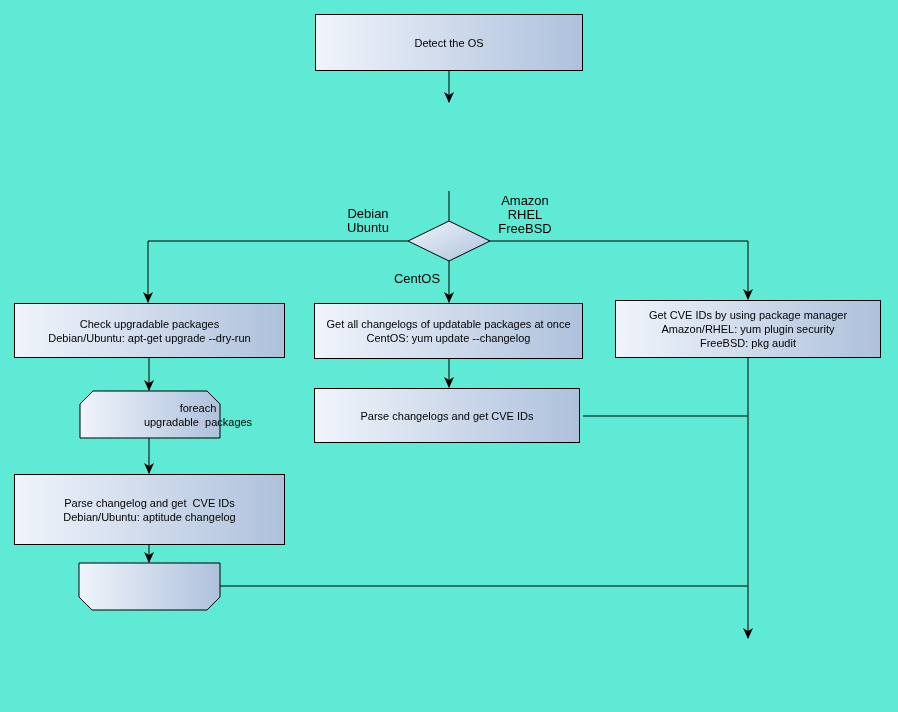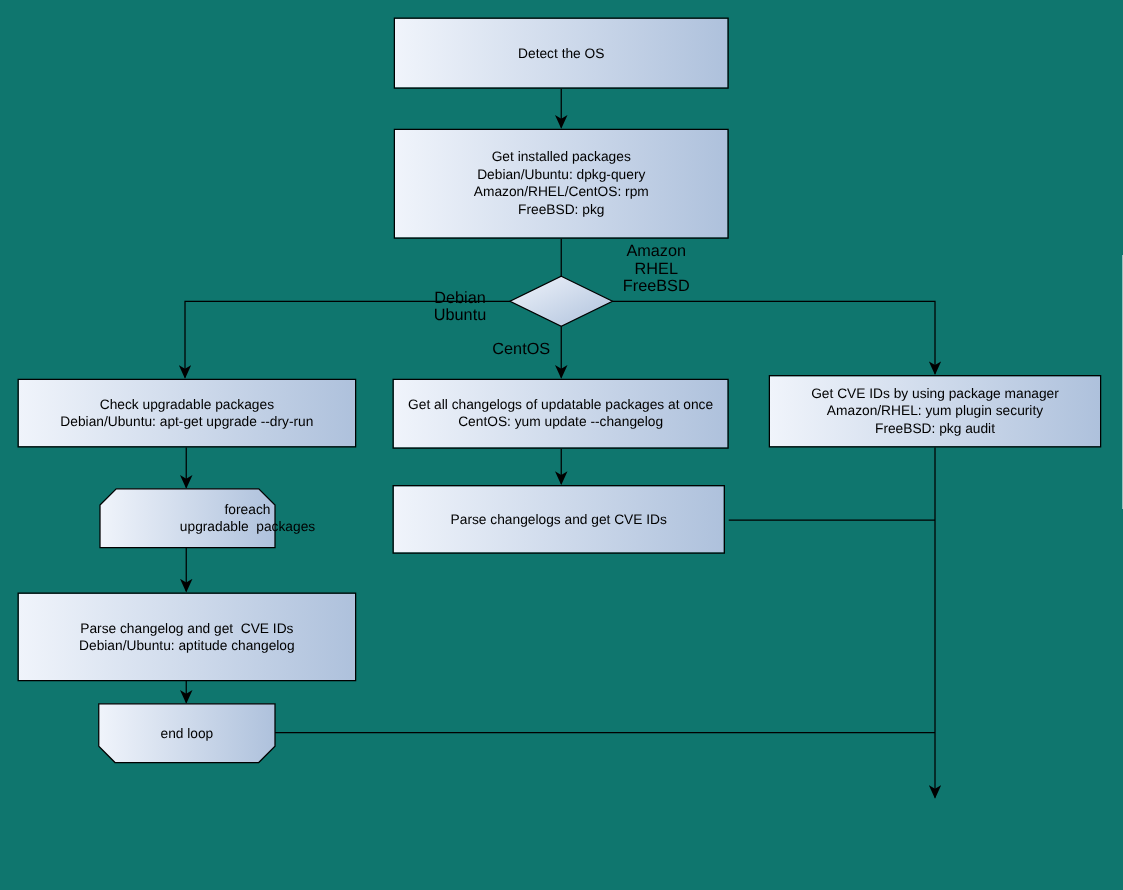--- a/index.html
+++ b/index.html
@@ -1,20 +1,20 @@
 <!DOCTYPE html>
 <html><head>
 <meta charset="utf-8">
 <style>
   html, body { margin: 0; padding: 0; background: #ffffff; }
   #canvas {
     position: relative;
     width: 898px;
     height: 712px;
-    background: #0f766e;
+    background: #5eead4;
     font-family: "Liberation Sans", sans-serif;
     color: #000;
     overflow: hidden;
   }
   #edges { position: absolute; left: 0; top: 0; }
   .node {
     position: absolute;
     box-sizing: border-box;
     border: 1px solid #000;
     background: linear-gradient(to right, #f0f4fb, #aec1dc);
@@ -82,26 +82,20 @@
 
     <polygon points="80,404 93,391 207,391 220,404 220,438 80,438" fill="url(#gradH)" stroke="#000" stroke-width="1"></polygon>
 
     <polygon points="79,563 220,563 220,597 207,610 92,610 79,597" fill="url(#gradH)" stroke="#000" stroke-width="1"></polygon>
   </svg>
 
   <div class="node" style="left:315px; top:14px; width:268px; height:57px;">
     <span>Detect the OS</span>
   </div>
 
-  <div class="node" style="left:315px; top:103px; width:268px; height:88px;">
-    <span>Get installed packages
-Debian/Ubuntu: dpkg-query
-Amazon/RHEL/CentOS: rpm
-FreeBSD: pkg</span>
-  </div>
 
   <div class="node" style="left:14px; top:303px; width:271px; height:55px;justify-content:center;">
     <span>Check upgradable packages
 Debian/Ubuntu: apt-get upgrade --dry-run</span>
   </div>
 
   <div class="node" style="left:14px; top:474px; width:271px; height:71px;">
     <span>Parse changelog and get  CVE IDs
 Debian/Ubuntu: aptitude changelog</span>
   </div>
@@ -118,23 +112,22 @@
   <div class="node" style="left:615px; top:300px; width:266px; height:58px;">
     <span>Get CVE IDs by using package manager
 Amazon/RHEL: yum plugin security
 FreeBSD: pkg audit</span>
   </div>
 
 
   <div class="shape-text" style="left:80px; top:391px; width:140px; height:47px;margin-left:48px;">foreach
 upgradable  packages</div>
 
-  <div class="shape-text" style="left:79px; top:563px; width:141px; height:47px;">end loop</div>
 
-  <div class="edge-label" style="left:338px; top:207px; width:60px;margin-top:24px;">Debian
+  <div class="edge-label" style="left:338px; top:207px; width:60px;">Debian
 Ubuntu</div>
 
   <div class="edge-label" style="left:492px; top:194px; width:66px;">Amazon
 RHEL
 FreeBSD</div>
 
   <div class="edge-label" style="left:389px; top:272px; width:56px;">CentOS</div>
 
 </div>
 

